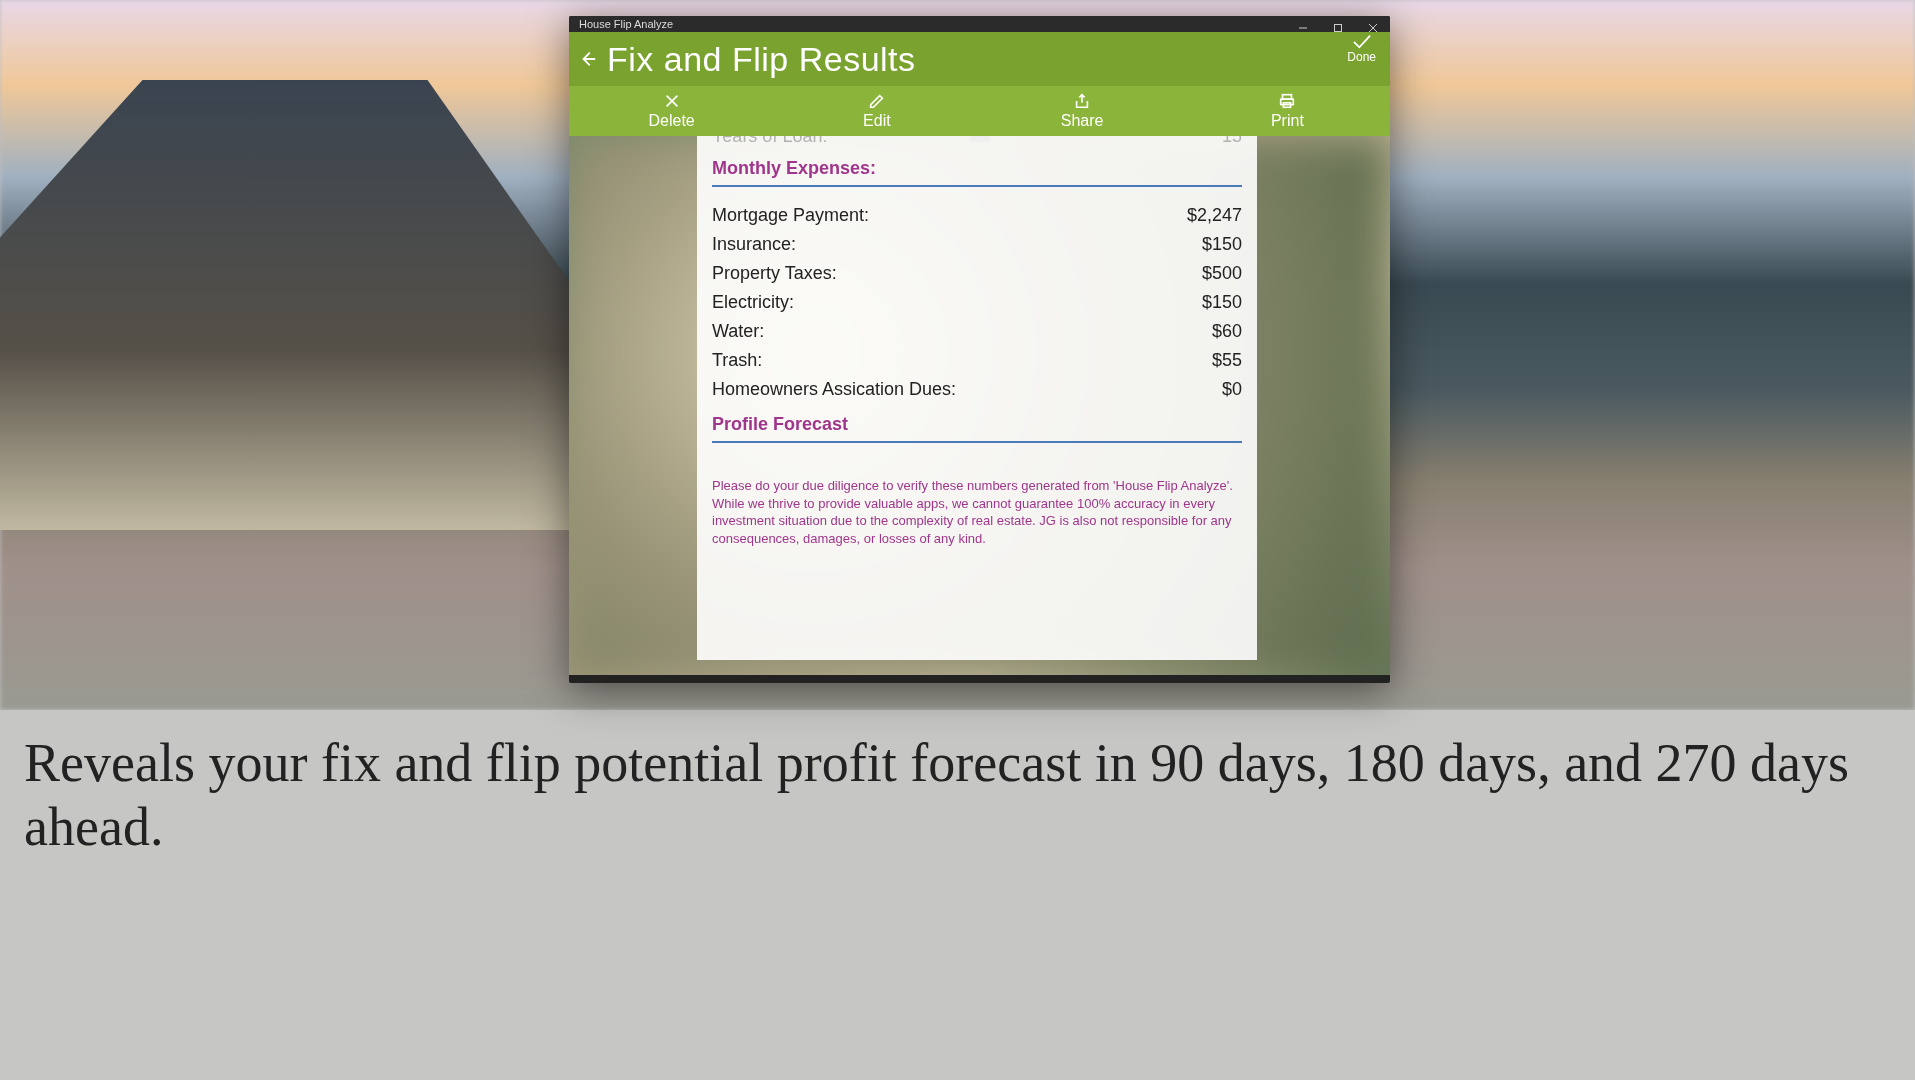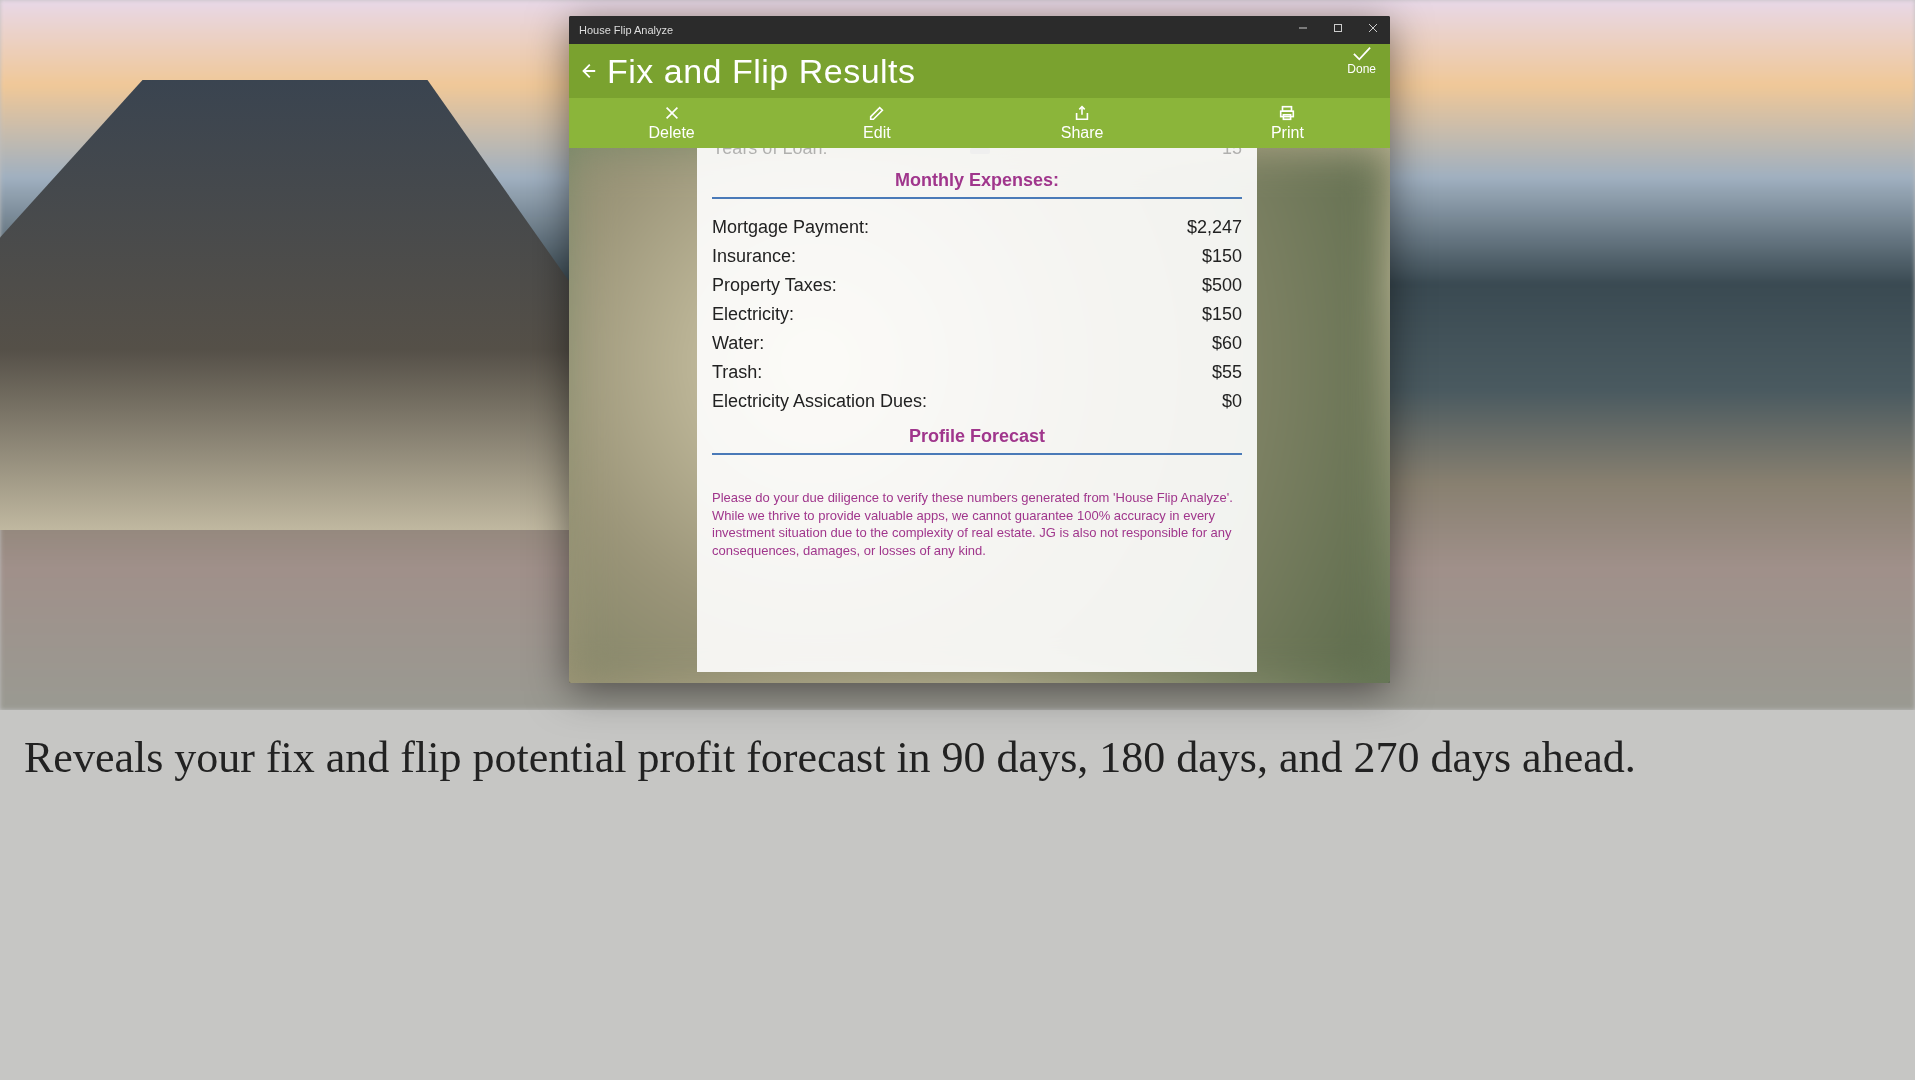--- a/index.html
+++ b/index.html
@@ -35,37 +35,37 @@
   }
   .caption-strip {
     position: absolute;
     top: 710px; left: 0;
     width: 100%; height: 370px;
     background: #c6c6c4;
     padding: 22px 24px;
   }
   .caption-strip p {
     font-family: Georgia, "Times New Roman", serif;
-    font-size: 44px;
+    font-size: 54px;
     line-height: 1.18;
     color: #222;
   }
 
   
   .app-window {
     position: absolute;
     top: 16px; left: 569px;
     width: 821px; height: 667px;
     background: #222;
     border-radius: 2px;
     box-shadow: 0 8px 40px rgba(0,0,0,0.5);
     overflow: hidden;
   }
   .titlebar {
-    height: 28px;
+    height: 16px;
     background: #2b2b2b;
     display: flex;
     align-items: center;
     color: #ddd;
     font-size: 11px;
     padding-left: 10px;
     position: relative;
   }
   .titlebar .win-controls {
     position: absolute;
@@ -148,21 +148,20 @@
     color:#333; font-size:18px;
     margin-top:-10px;
     height:18px; overflow:hidden;
     opacity:0.35;
   }
 
   .section-title {
     color: #a0368c;
     font-weight: 700;
     font-size: 18px;
-    text-align: center;
     margin-top: 14px;
     margin-bottom: 6px;
   }
   .section-divider {
     height: 2px;
     background: linear-gradient(to right, #4a7ab8, #4a7ab8);
     margin-bottom: 18px;
   }
 
   .row {
@@ -297,21 +296,21 @@
           </div>
           <div class="row">
             <span class="label">Water:</span>
             <span class="value">$60</span>
           </div>
           <div class="row">
             <span class="label">Trash:</span>
             <span class="value">$55</span>
           </div>
           <div class="row">
-            <span class="label">Electricity Assication Dues:</span>
+            <span class="label">Homeowners Assication Dues:</span>
             <span class="value">$0</span>
           </div>
         </div>
 
       <div class="section-title">Profile Forecast</div>
       <div class="section-divider"></div>
 
 
       <div class="disclaimer">Please do your due diligence to verify these numbers generated from 'House Flip Analyze'. While we thrive to provide valuable apps, we cannot guarantee 100% accuracy in every investment situation due to the complexity of real estate. JG is also not responsible for any consequences, damages, or losses of any kind.</div>
     </div>

